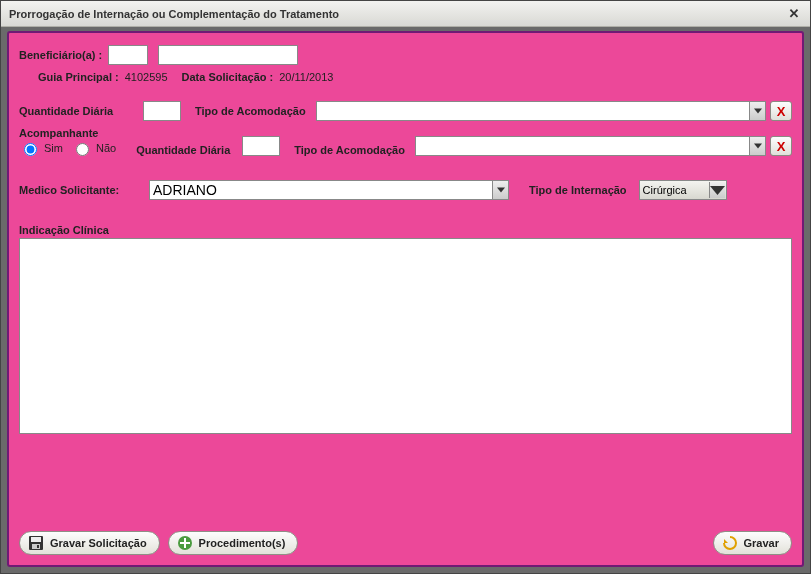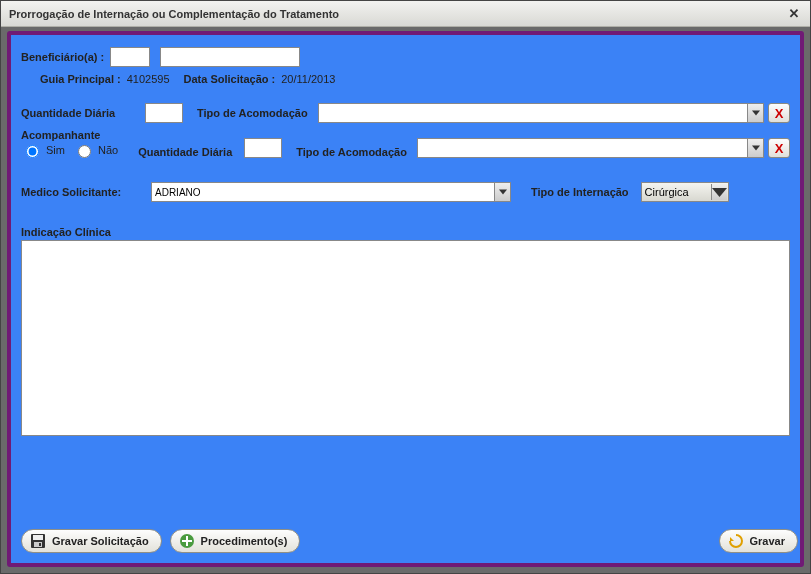--- a/index.html
+++ b/index.html
@@ -31,30 +31,30 @@
   .titlebar .close {
     width: 16px; height: 16px;
     display: flex; align-items: center; justify-content: center;
     font-weight: bold; font-size: 13px;
     cursor: pointer;
     color: #333;
   }
   .client {
     position: absolute;
     top: 30px; left: 6px; right: 6px; bottom: 6px;
-    background: #3b82f6;
-    border: 4px solid #701a75;
+    background: #ec4899;
+    border: 2px solid #701a75;
     border-radius: 3px;
     padding: 12px 10px 4px 10px;
   }
   .row { display: flex; align-items: center; margin-bottom: 6px; }
   label, .lbl { font-weight: bold; color: #222; margin-right: 6px; white-space: nowrap; }
   .val { color: #222; margin-right: 14px; }
   input[type="text"], textarea, select {
-    font-family: inherit; font-size: 10px;
+    font-family: inherit; font-size: 14px;
     background: #fff;
     border: 1px solid #888;
     padding: 2px 3px;
     height: 20px;
   }
   textarea { height: auto; resize: none; }
   .combo-wrap { position: relative; display: inline-block; }
   .combo-wrap input { padding-right: 18px; }
   .combo-wrap .caret {
     position: absolute; right: 1px; top: 1px; bottom: 1px;
@@ -76,21 +76,21 @@
   }
   .group-label { font-weight: bold; color:#222; margin-bottom: 1px; }
   .radios { display: flex; align-items: center; gap: 2px; }
   .radios label { font-weight: normal; margin: 0 6px 0 2px; }
   .section-gap { height: 18px; }
   .textarea-wrap textarea {
     width: 100%; height: 196px;
     padding: 4px;
   }
   .footer {
-    position: absolute; left: 10px; right: 2px; bottom: 10px;
+    position: absolute; left: 10px; right: 10px; bottom: 10px;
     display: flex; align-items: flex-start; margin-top: 32px;
   }
   .btn {
     height: 24px;
     padding: 0 12px 0 8px;
     background: linear-gradient(to bottom,#fdfdfd,#e3e2da);
     border: 1px solid #8f8f86;
     border-radius: 12px;
     display: inline-flex; align-items: center; gap: 6px;
     font-weight: bold; color: #222;

